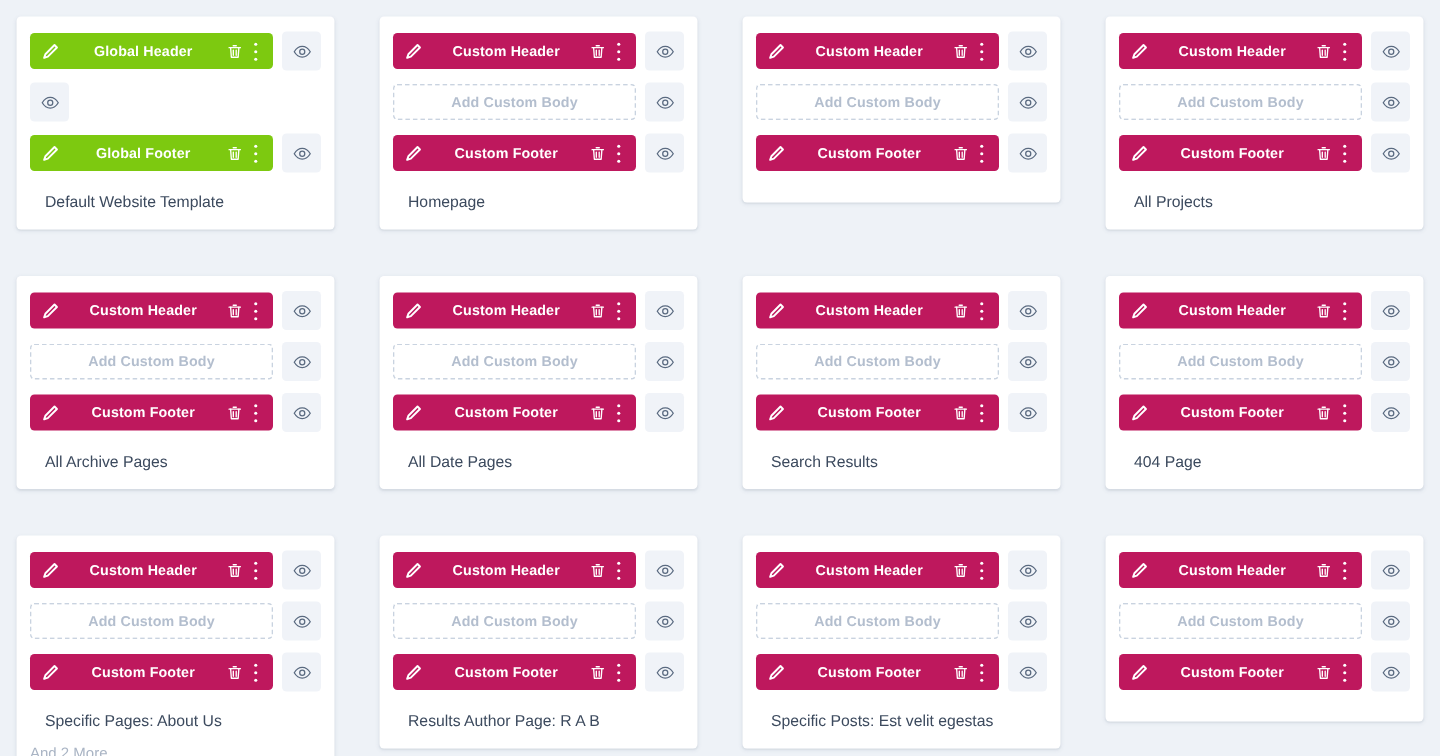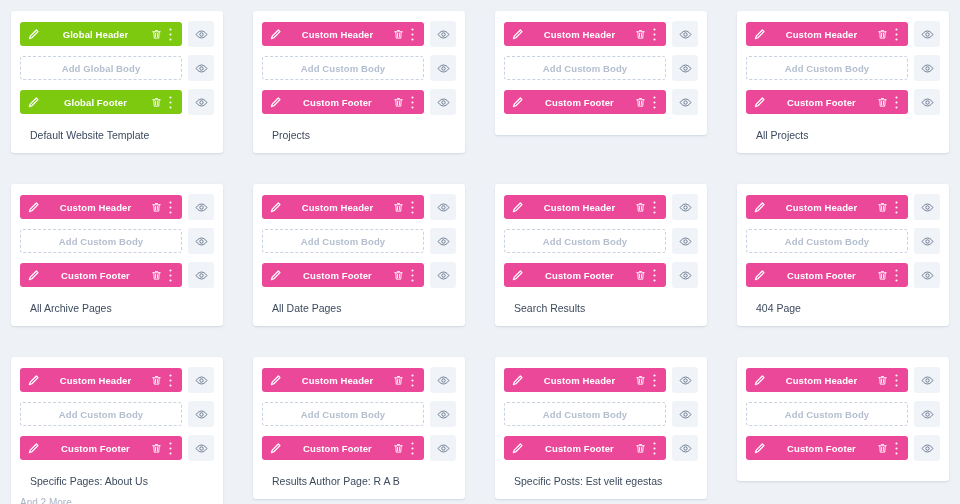--- a/index.html
+++ b/index.html
@@ -32,21 +32,21 @@
   .bar {
     flex: 1 1 auto;
     height: 24px;
     border-radius: 3px;
     display: flex;
     align-items: center;
     padding: 0 7px;
     position: relative;
   }
   .bar.green { background: #7dc910; }
-  .bar.dark  { background: #ec4899; }
+  .bar.dark  { background: #be185d; }
   .bar.dashed {
     background: #ffffff;
     border: 1px dashed #c9d3e0;
     justify-content: center;
   }
   .bar-label {
     flex: 1 1 auto;
     text-align: center;
     font-size: 9.5px;
     font-weight: bold;
@@ -121,23 +121,20 @@
         <div class="eye-btn">
           <span class="ic eye">
             <svg viewBox="0 0 20 20" width="13" height="13" fill="none" stroke="#5a6a80" stroke-width="1.3">
               <path d="M1.8 10S5 4.6 10 4.6 18.2 10 18.2 10 15 15.4 10 15.4 1.8 10 1.8 10z"></path>
               <circle cx="10" cy="10" r="2.6"></circle>
             </svg>
           </span>
         </div>
       </div>
       <div class="layout-row">
-        <div class="bar dashed">
-          <span class="bar-label">Add Global Body</span>
-        </div>
         <div class="eye-btn">
           <span class="ic eye">
             <svg viewBox="0 0 20 20" width="13" height="13" fill="none" stroke="#5a6a80" stroke-width="1.3">
               <path d="M1.8 10S5 4.6 10 4.6 18.2 10 18.2 10 15 15.4 10 15.4 1.8 10 1.8 10z"></path>
               <circle cx="10" cy="10" r="2.6"></circle>
             </svg>
           </span>
         </div>
       </div>
       <div class="layout-row">
@@ -254,21 +251,21 @@
         </div>
         <div class="eye-btn">
           <span class="ic eye">
             <svg viewBox="0 0 20 20" width="13" height="13" fill="none" stroke="#5a6a80" stroke-width="1.3">
               <path d="M1.8 10S5 4.6 10 4.6 18.2 10 18.2 10 15 15.4 10 15.4 1.8 10 1.8 10z"></path>
               <circle cx="10" cy="10" r="2.6"></circle>
             </svg>
           </span>
         </div>
       </div>
-      <div class="card-title">Projects</div>
+      <div class="card-title">Homepage</div>
     </div>
     <div class="card">
       <div class="layout-row">
         <div class="bar dark">
           <span class="ic pencil">
             <svg viewBox="0 0 16 16" width="13" height="13" fill="none" stroke="#ffffff" stroke-width="1.6" stroke-linecap="round" stroke-linejoin="round">
               <path d="M11.5 2.5l2 2L6 12l-3 1 1-3z"></path>
             </svg>
           </span>
           <span class="bar-label">Custom Header</span>

